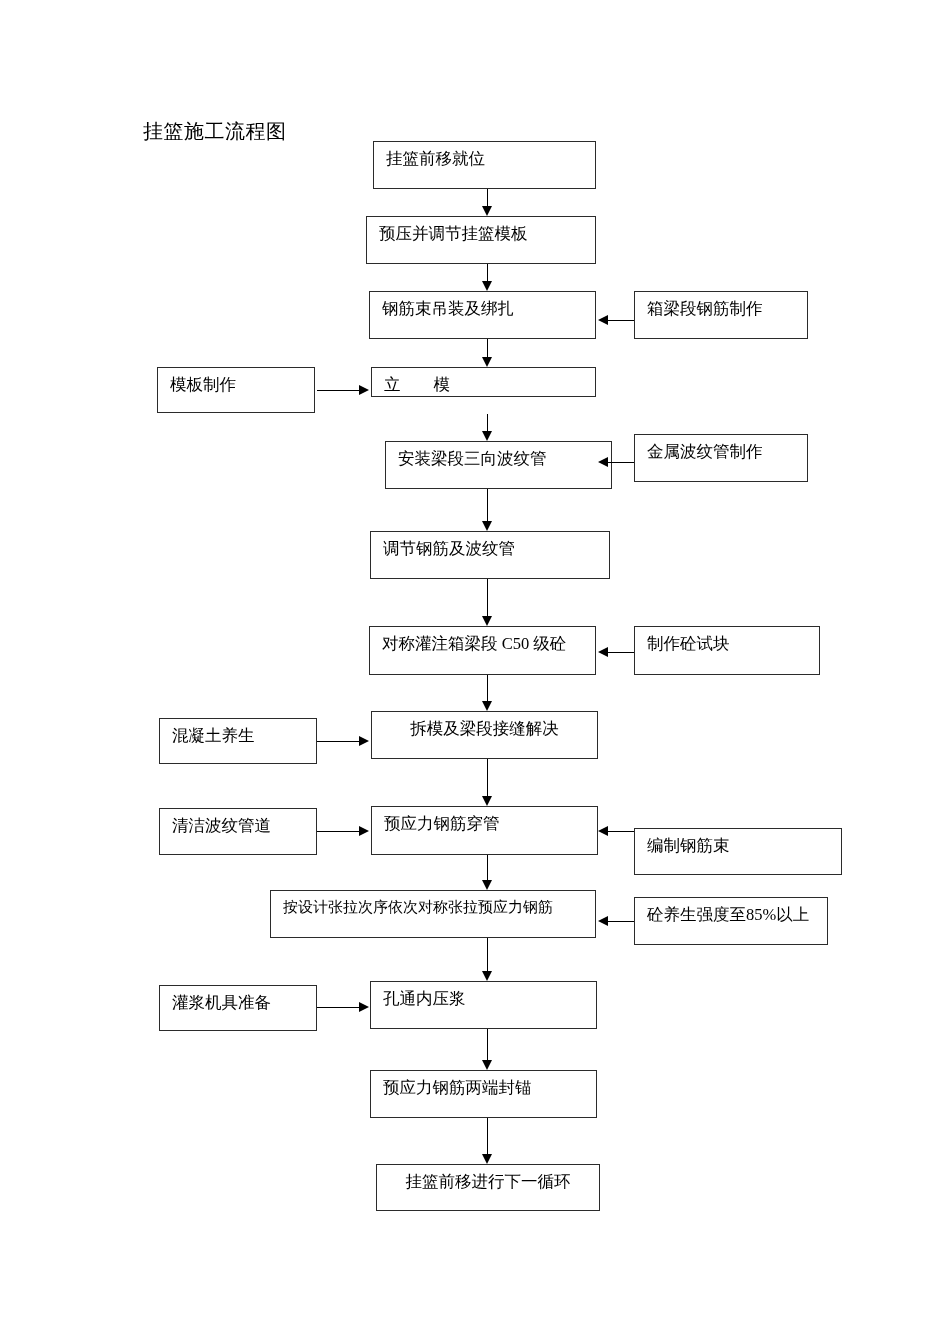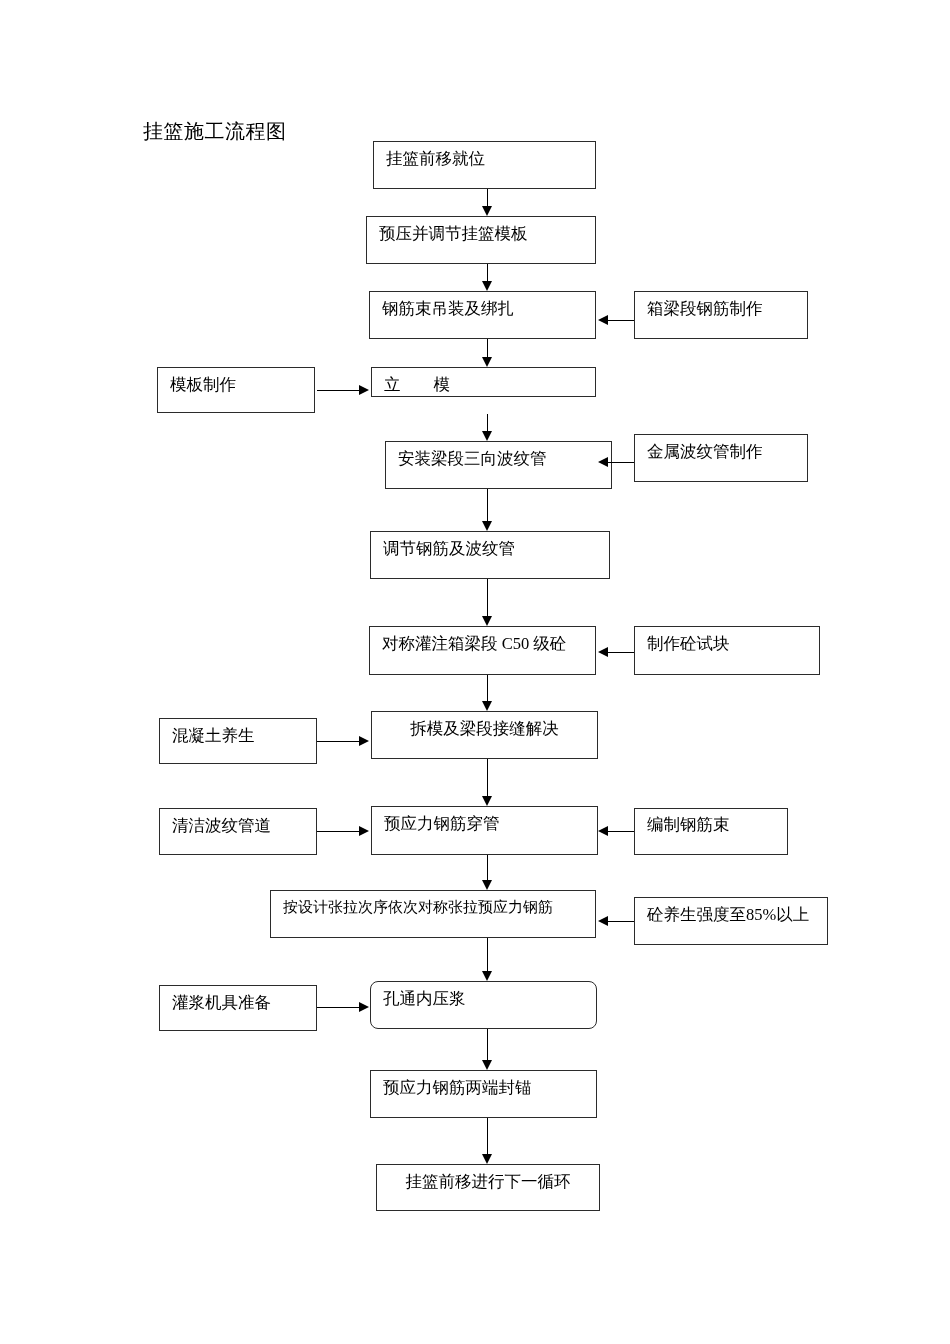--- a/index.html
+++ b/index.html
@@ -121,39 +121,39 @@
       </div>
       <div class="box center" style="left: 371px; top: 711px; width: 227px; height: 48px;">
         <div class="txt">拆模及梁段接缝解决</div>
       </div>
       <div class="box" style="left: 371px; top: 806px; width: 227px; height: 49px;">
         <div class="txt">预应力钢筋穿管</div>
       </div>
       <div class="box" style="left: 270px; top: 890px; width: 326px; height: 48px;">
         <div class="txt small">按设计张拉次序依次对称张拉预应力钢筋</div>
       </div>
-      <div class="box" style="left: 370px; top: 981px; width: 227px; height: 48px; border-radius: 8px;">
+      <div class="box" style="left: 370px; top: 981px; width: 227px; height: 48px;">
         <div class="txt">孔通内压浆</div>
       </div>
       <div class="box" style="left: 370px; top: 1070px; width: 227px; height: 48px;">
         <div class="txt">预应力钢筋两端封锚</div>
       </div>
       <div class="box center" style="left: 376px; top: 1164px; width: 224px; height: 47px;">
         <div class="txt">挂篮前移进行下一循环</div>
       </div>
       <div class="box" style="left: 634px; top: 291px; width: 174px; height: 48px;">
         <div class="txt">箱梁段钢筋制作</div>
       </div>
       <div class="box" style="left: 634px; top: 434px; width: 174px; height: 48px;">
         <div class="txt">金属波纹管制作</div>
       </div>
       <div class="box" style="left: 634px; top: 626px; width: 186px; height: 49px;">
         <div class="txt">制作砼试块</div>
       </div>
-      <div class="box" style="left: 634px; top: 808px; width: 154px; height: 47px; font-family: Liberation Mono, monospace;">
+      <div class="box" style="left: 634px; top: 828px; width: 208px; height: 47px;">
         <div class="txt">编制钢筋束</div>
       </div>
       <div class="box" style="left: 634px; top: 897px; width: 194px; height: 48px;">
         <div class="txt">砼养生强度至85%以上</div>
       </div>
       <div class="box" style="left: 157px; top: 367px; width: 158px; height: 46px;">
         <div class="txt">模板制作</div>
       </div>
       <div class="box" style="left: 159px; top: 718px; width: 158px; height: 46px;">
         <div class="txt">混凝土养生</div>

